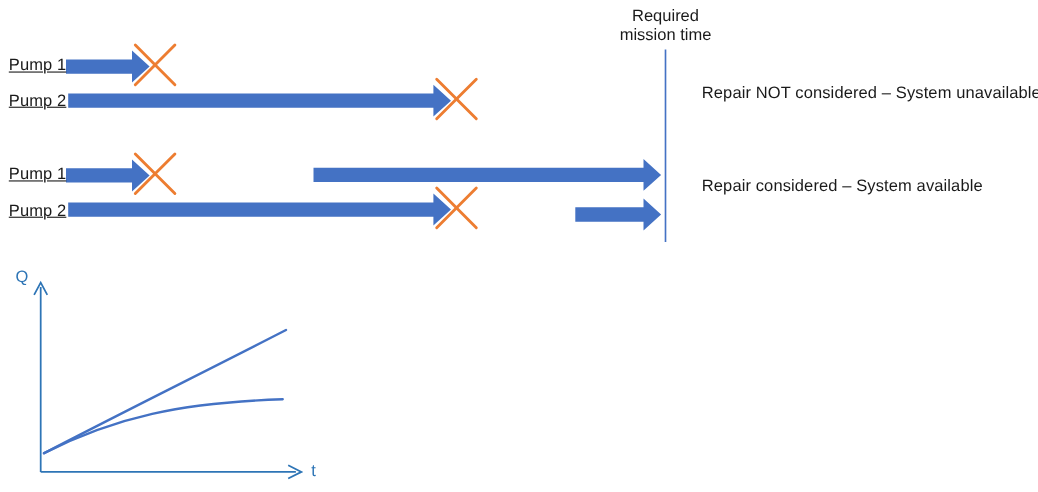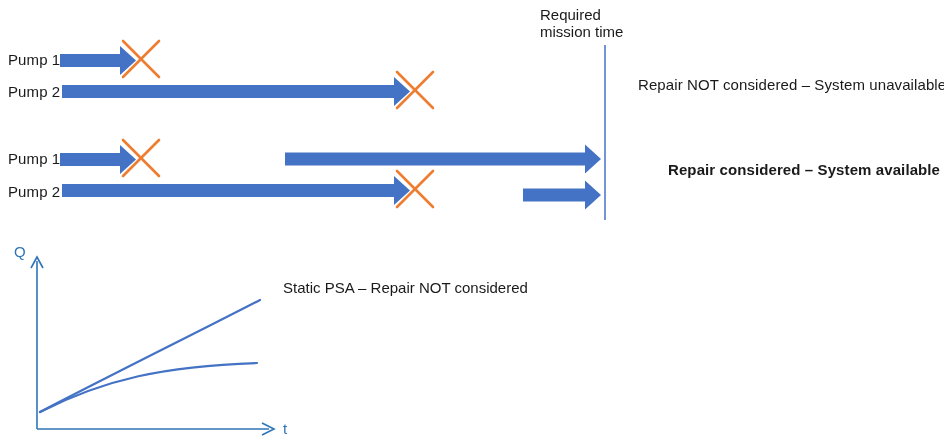--- a/index.html
+++ b/index.html
@@ -19,23 +19,23 @@
     z-index: 0;
   }
   .txt {
     position: absolute;
     z-index: 1;
     font-size: 15px;
     line-height: 17px;
     white-space: nowrap;
     color: #1a1a1a;
   }
-  .pump-label { letter-spacing: 0.1px; }
+  .pump-label { letter-spacing: 0.1px; text-decoration: underline; }
   .mission-label {
-    text-align: left;
+    text-align: center;
     white-space: normal;
     width: 130px;
   }
   .caption { letter-spacing: 0.1px; }
   .axis-label {
     color: #2E75B6;
     font-size: 15px;
   }
 </style>
 </head>
@@ -89,20 +89,19 @@
 
   <div class="txt pump-label" style="left:8px; top:150px;">Pump 1</div>
   <div class="txt pump-label" style="left:8px; top:183px;">Pump 2</div>
 
   <div class="txt mission-label" style="left:540px; top:6px;">
     <span>Required</span><br>
     <span>mission time</span>
   </div>
 
   <div class="txt caption" style="left:638px; top:76px;">Repair NOT considered – System unavailable</div>
-  <div class="txt caption" style="left:668px; top:161px;font-weight:bold;">Repair considered – System available</div>
+  <div class="txt caption" style="left:638px; top:161px;">Repair considered – System available</div>
 
   <div class="txt axis-label" style="left:14px; top:243px;">Q</div>
   <div class="txt axis-label" style="left:283px; top:420px;">t</div>
 
-  <div class="txt" style="left:283px; top:279px;">Static PSA – Repair NOT considered</div>
 
 </div>
 
 </body></html>

